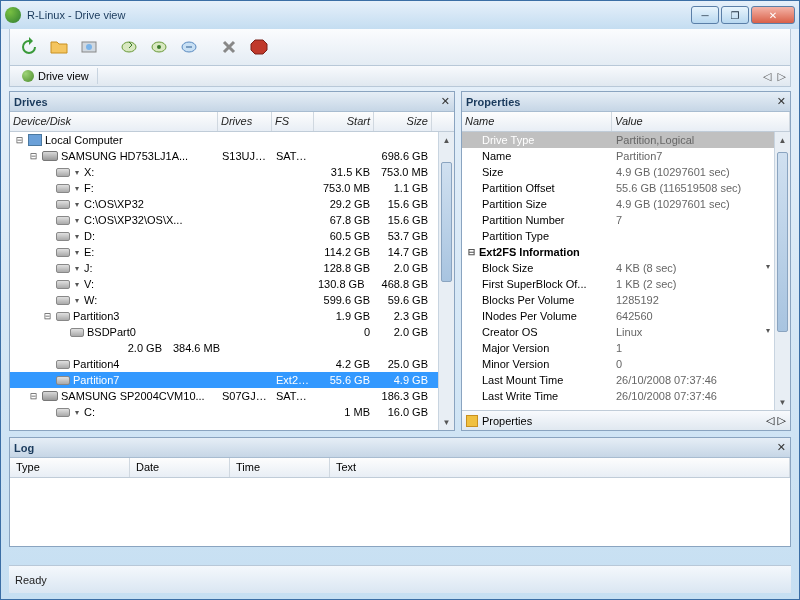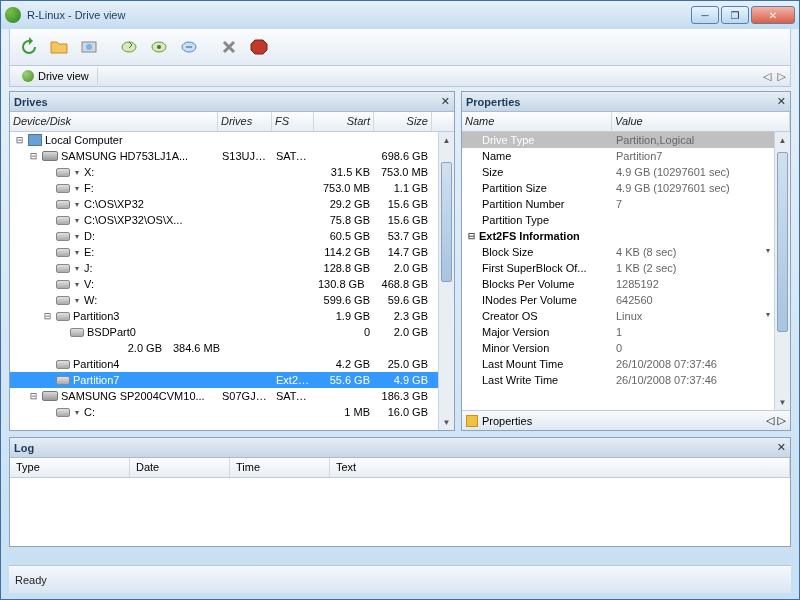--- a/index.html
+++ b/index.html
@@ -209,21 +209,21 @@
   </div>
             <div class="row ">
     <div class="cell c-name" style="width:208px;padding-left:32px">
       <span class="tw"></span>
       <span class="ico-vol"></span>
                 <span class="dd">▾</span>
       <span>C:\OS\XP32\OS\X...</span>
     </div>
     <div class="cell" style="width:54px"></div>
     <div class="cell" style="width:42px"></div>
-    <div class="cell" style="width:60px;text-align:right">75.8 GB</div>
+    <div class="cell" style="width:60px;text-align:right">67.8 GB</div>
     <div class="cell" style="width:58px;text-align:right">15.6 GB</div>
   </div>
             <div class="row ">
     <div class="cell c-name" style="width:208px;padding-left:32px">
       <span class="tw"></span>
       <span class="ico-vol"></span>
                 <span class="dd">▾</span>
       <span>D:</span>
     </div>
     <div class="cell" style="width:54px"></div>
@@ -383,20 +383,27 @@
                 <span>Name</span>
               </div>
     <div class="pval">Partition7</div>
             </div>
             <div class="prow ">
     <div class="pname">
                 <span style="width:14px;display:inline-block"></span>
                 <span>Size</span>
               </div>
     <div class="pval">4.9 GB (10297601 sec)</div>
+            </div>
+            <div class="prow ">
+    <div class="pname">
+                <span style="width:14px;display:inline-block"></span>
+                <span>Partition Offset</span>
+              </div>
+    <div class="pval">55.6 GB (116519508 sec)</div>
             </div>
             <div class="prow ">
     <div class="pname">
                 <span style="width:14px;display:inline-block"></span>
                 <span>Partition Size</span>
               </div>
     <div class="pval">4.9 GB (10297601 sec)</div>
             </div>
             <div class="prow ">
     <div class="pname">

